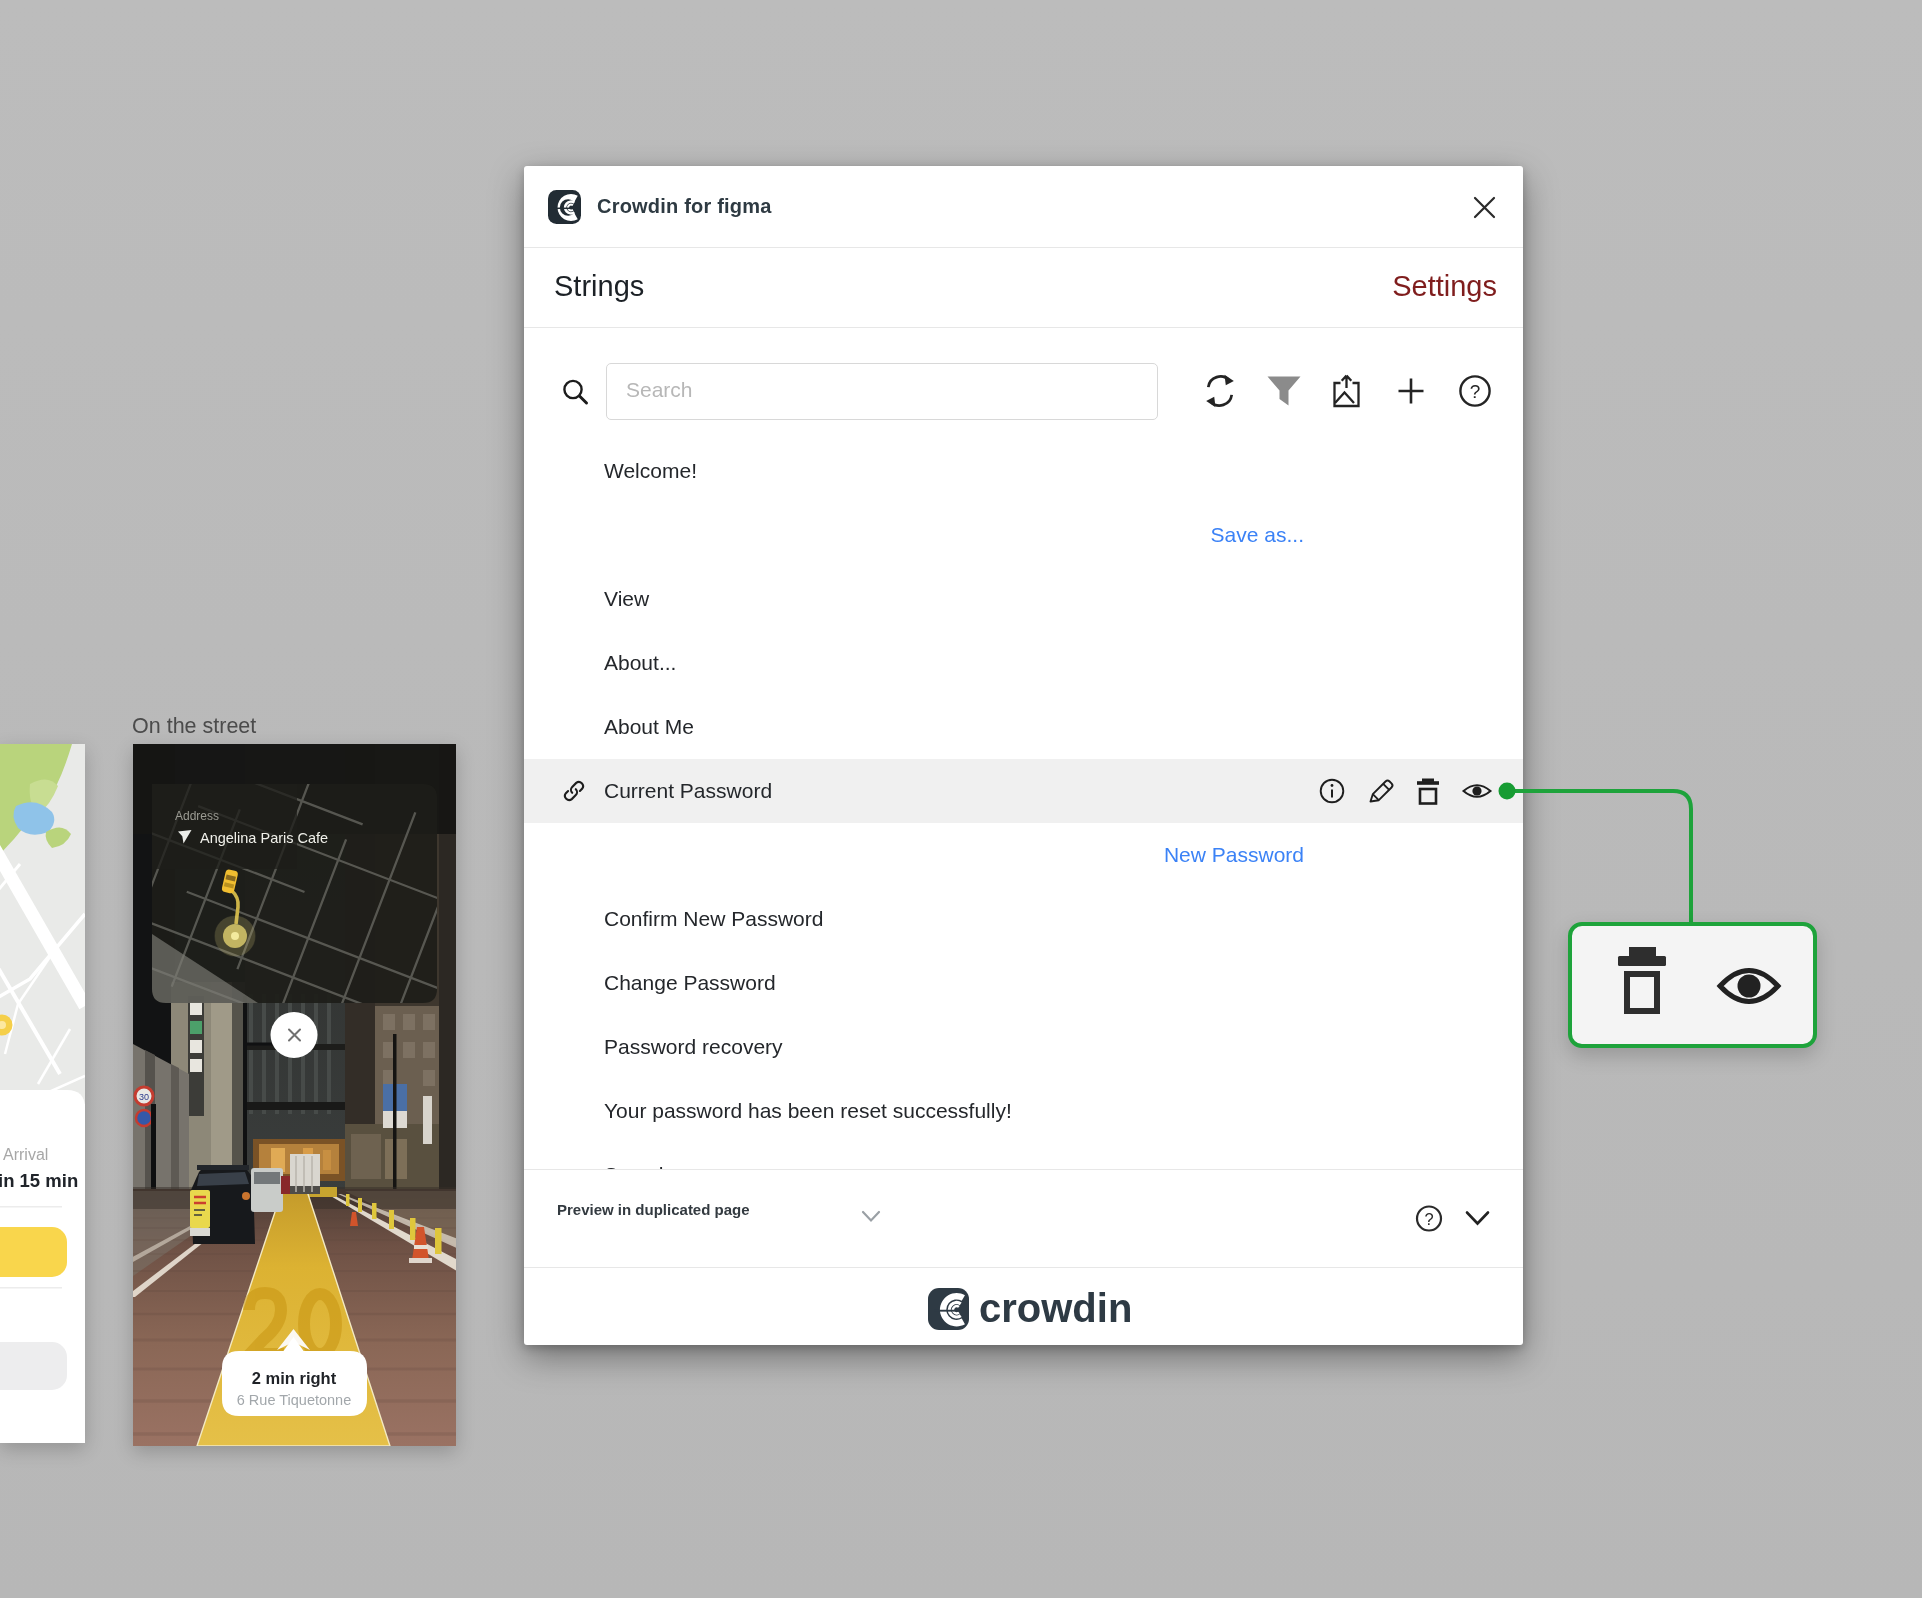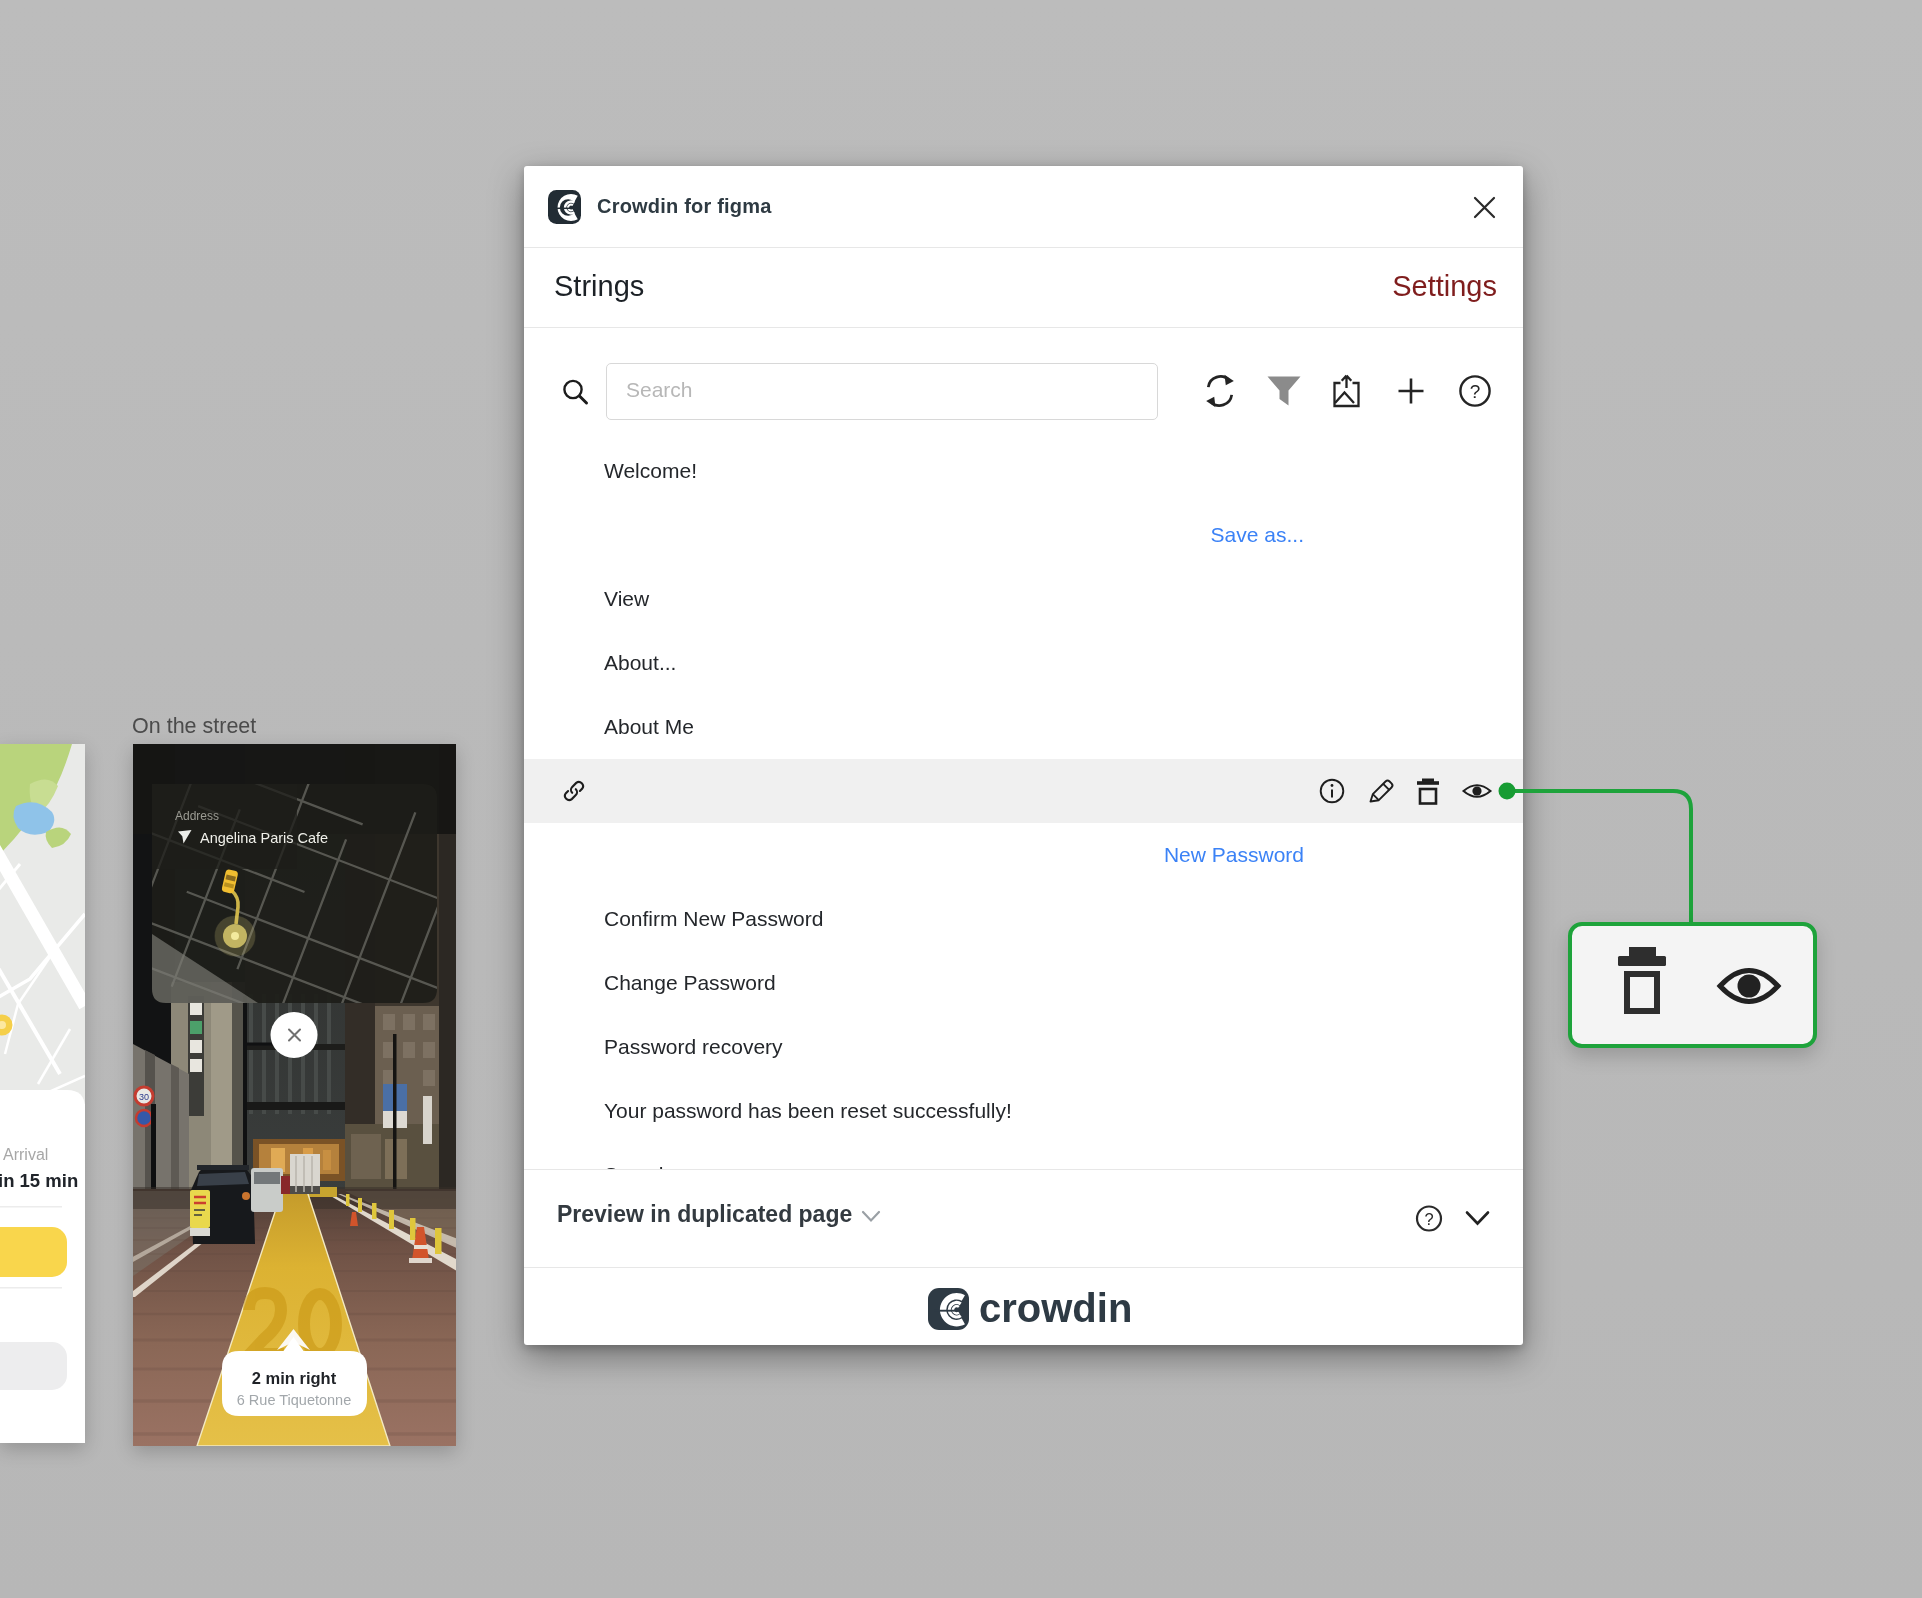--- a/index.html
+++ b/index.html
@@ -10,21 +10,21 @@
   .modal{position:absolute;left:524px;top:166px;width:999px;height:1179px;background:#ffffff;border-radius:3px;box-shadow:0 12px 34px rgba(0,0,0,0.38),0 3px 10px rgba(0,0,0,0.2);}
   .hdiv{position:absolute;left:0;width:999px;height:1px;background:#e7e7e7;}
   .title{position:absolute;left:73px;top:29px;font-size:20px;font-weight:bold;color:#2e3a42;letter-spacing:0.2px;}
   .strings{position:absolute;left:30px;top:104px;font-size:29px;color:#1c2126;}
   .settings{position:absolute;right:26px;top:104px;font-size:29px;color:#7f1d1d;}
   .sinput{position:absolute;left:82px;top:197px;width:550px;height:55px;border:1px solid #d8d8d8;border-radius:5px;}
   .sph{position:absolute;left:19px;top:14px;font-size:21px;color:#b7b7b7;}
   .row{position:absolute;left:80px;width:700px;height:64px;line-height:64px;font-size:21px;color:#24272b;}
   .rowg{color:#3b82f6;text-align:right;}
   .hl{position:absolute;left:0;top:593px;width:999px;height:64px;background:#f0f0f0;}
-  .prevtxt{position:absolute;left:33px;top:1035px;font-size:23px;font-weight:bold;color:#333a40;}
+  .prevtxt{position:absolute;left:33px;top:1035px;font-size:15px;font-weight:bold;color:#333a40;}
   .clip{position:absolute;left:80px;top:997px;height:6px;overflow:hidden;font-size:21px;color:#24272b;}
   .footlogo{position:absolute;left:455px;top:1122px;font-size:40px;line-height:40px;font-weight:bold;color:#2e3a44;letter-spacing:0px;}
   
   .callout{position:absolute;left:1568px;top:922px;width:249px;height:126px;background:#f4f4f4;border:4px solid #1ea33b;border-radius:14px;box-sizing:border-box;box-shadow:0 8px 20px rgba(0,0,0,0.18);}
   .lbl-street{position:absolute;left:132px;top:714px;font-size:21.5px;color:#4b4b4b;}
 </style>
 </head>
 <body>
 <div class="canvas">
 
@@ -315,20 +315,21 @@
         <circle cx="271" cy="20" r="14.6" fill="none" stroke="#242424" stroke-width="2.4"></circle>
         <text x="271" y="26.5" text-anchor="middle" font-family="Liberation Sans,sans-serif" font-size="19" fill="#242424">?</text>
       </svg>
     </div>
     <div class="row" style="top:273px;">Welcome!</div>
     <div class="row rowg" style="top:337px;">Save as...</div>
     <div class="row" style="top:465px;">About...</div>
     <div class="row" style="top:401px;">View</div>
     <div class="row" style="top:529px;">About Me</div>
     <div class="hl"></div>
+    <div class="row" style="top:593px;">Current Password</div>
     <div id="linkicon" class="abs" style="left:38px;top:613px;">
       <svg width="24" height="24" viewBox="0 0 24 24">
         <g stroke="#1e1e1e" stroke-width="2.1" fill="none" stroke-linecap="round">
           <path d="M10.2 13.8 a4.2 4.2 0 0 1 0-5.9 l4.0-4.0 a4.2 4.2 0 0 1 5.9 5.9 l-2.2 2.2"></path>
           <path d="M13.8 10.2 a4.2 4.2 0 0 1 0 5.9 l-4.0 4.0 a4.2 4.2 0 0 1-5.9-5.9 l2.2-2.2"></path>
         </g>
       </svg>
     </div>
     <div id="rowicons" class="abs" style="left:780px;top:593px;">
       <svg width="220" height="64" viewBox="0 0 220 64">

